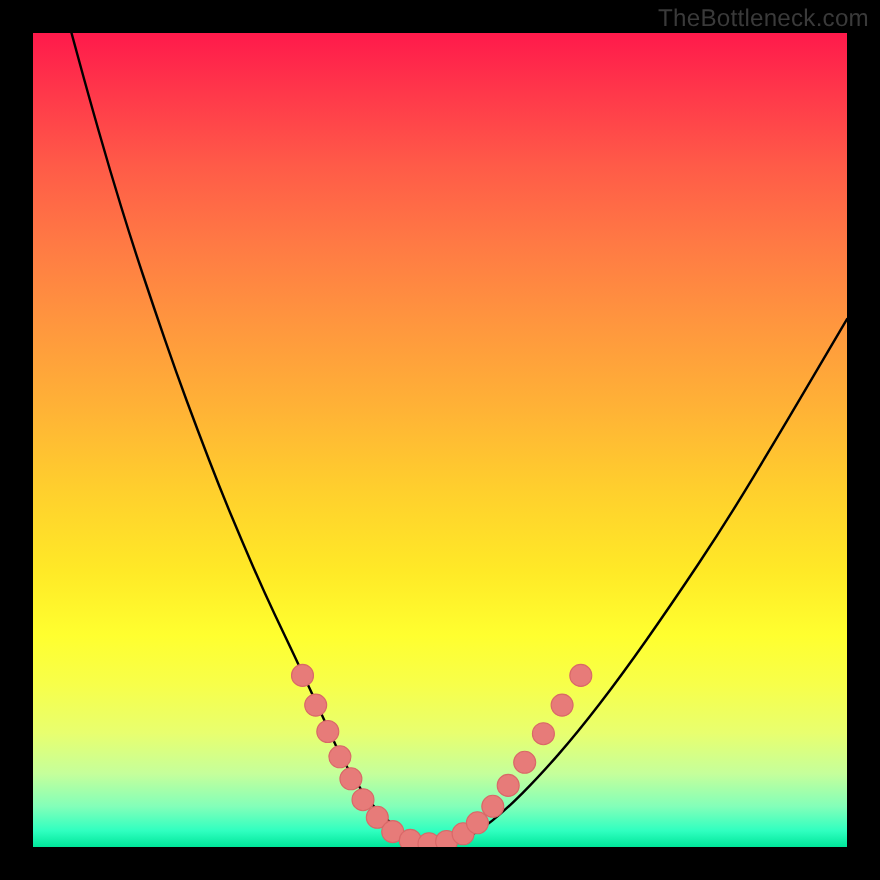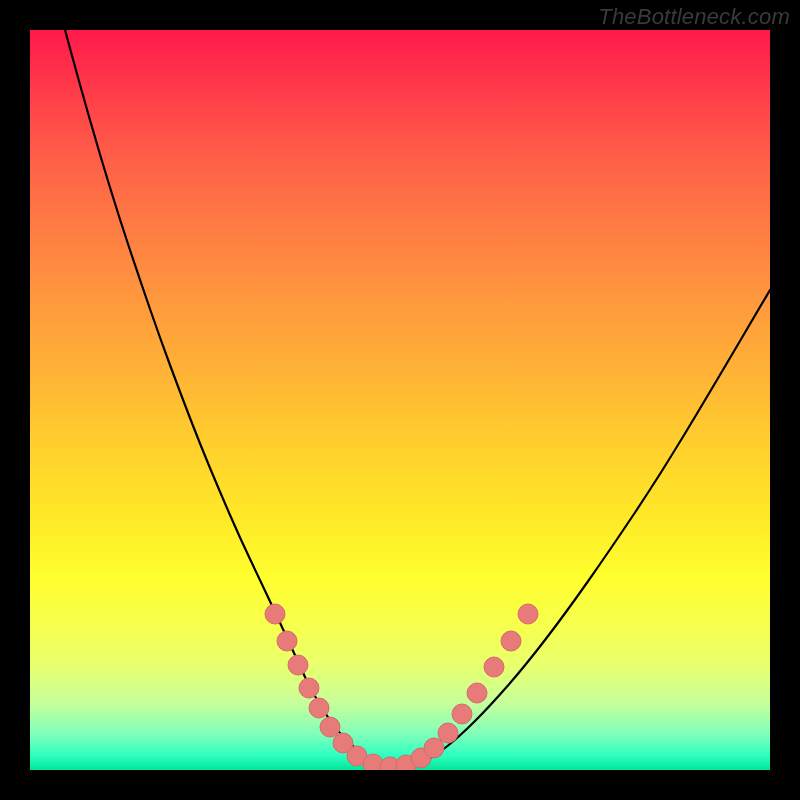--- a/index.html
+++ b/index.html
@@ -43,21 +43,20 @@
     );
   }
   .attribution {
     position: absolute;
     top: 4px;
     right: 10px;
     color: #3a3a3a;
     font-size: 22px;
     font-weight: 400;
     letter-spacing: 0.2px;
-    font-style: italic;
   }
   svg.curve, svg.markers {
     position: absolute;
     left: 30px;
     top: 30px;
     width: 740px;
     height: 740px;
     pointer-events: none;
   }
 </style>

